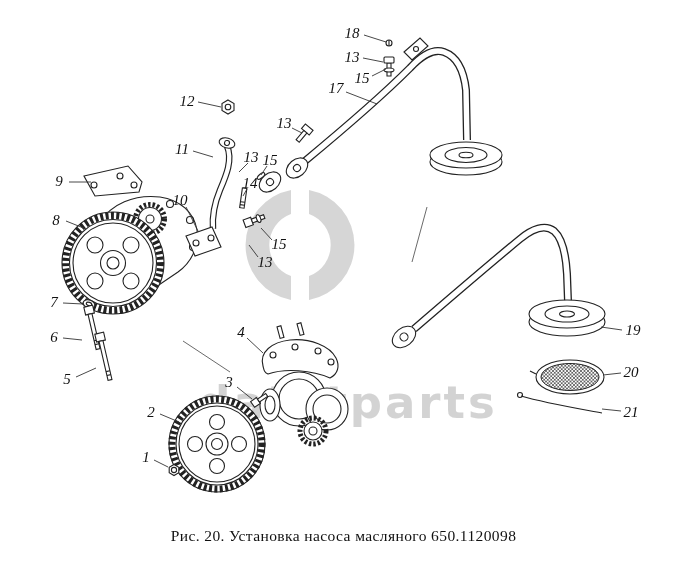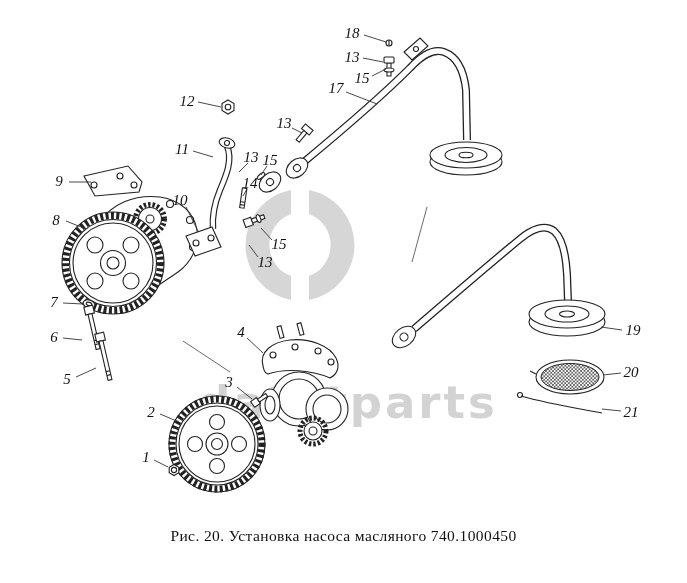--- a/index.html
+++ b/index.html
@@ -277,14 +277,14 @@
           <line x1="622" y1="330" x2="601" y2="327" class="leader"></line>
           <text x="633" y="335" class="callout">19</text>
           <line x1="621" y1="373" x2="603" y2="375" class="leader"></line>
           <text x="631" y="377" class="callout">20</text>
           <line x1="621" y1="411" x2="602" y2="409" class="leader"></line>
           <text x="631" y="417" class="callout">21</text>
         </g>
     </svg>
   </div>
 
-  <div class="caption">Рис. 20. Установка насоса масляного 740.1000450</div>
+  <div class="caption">Рис. 20. Установка насоса масляного 650.1120098</div>
 </div>
 
 </body></html>

